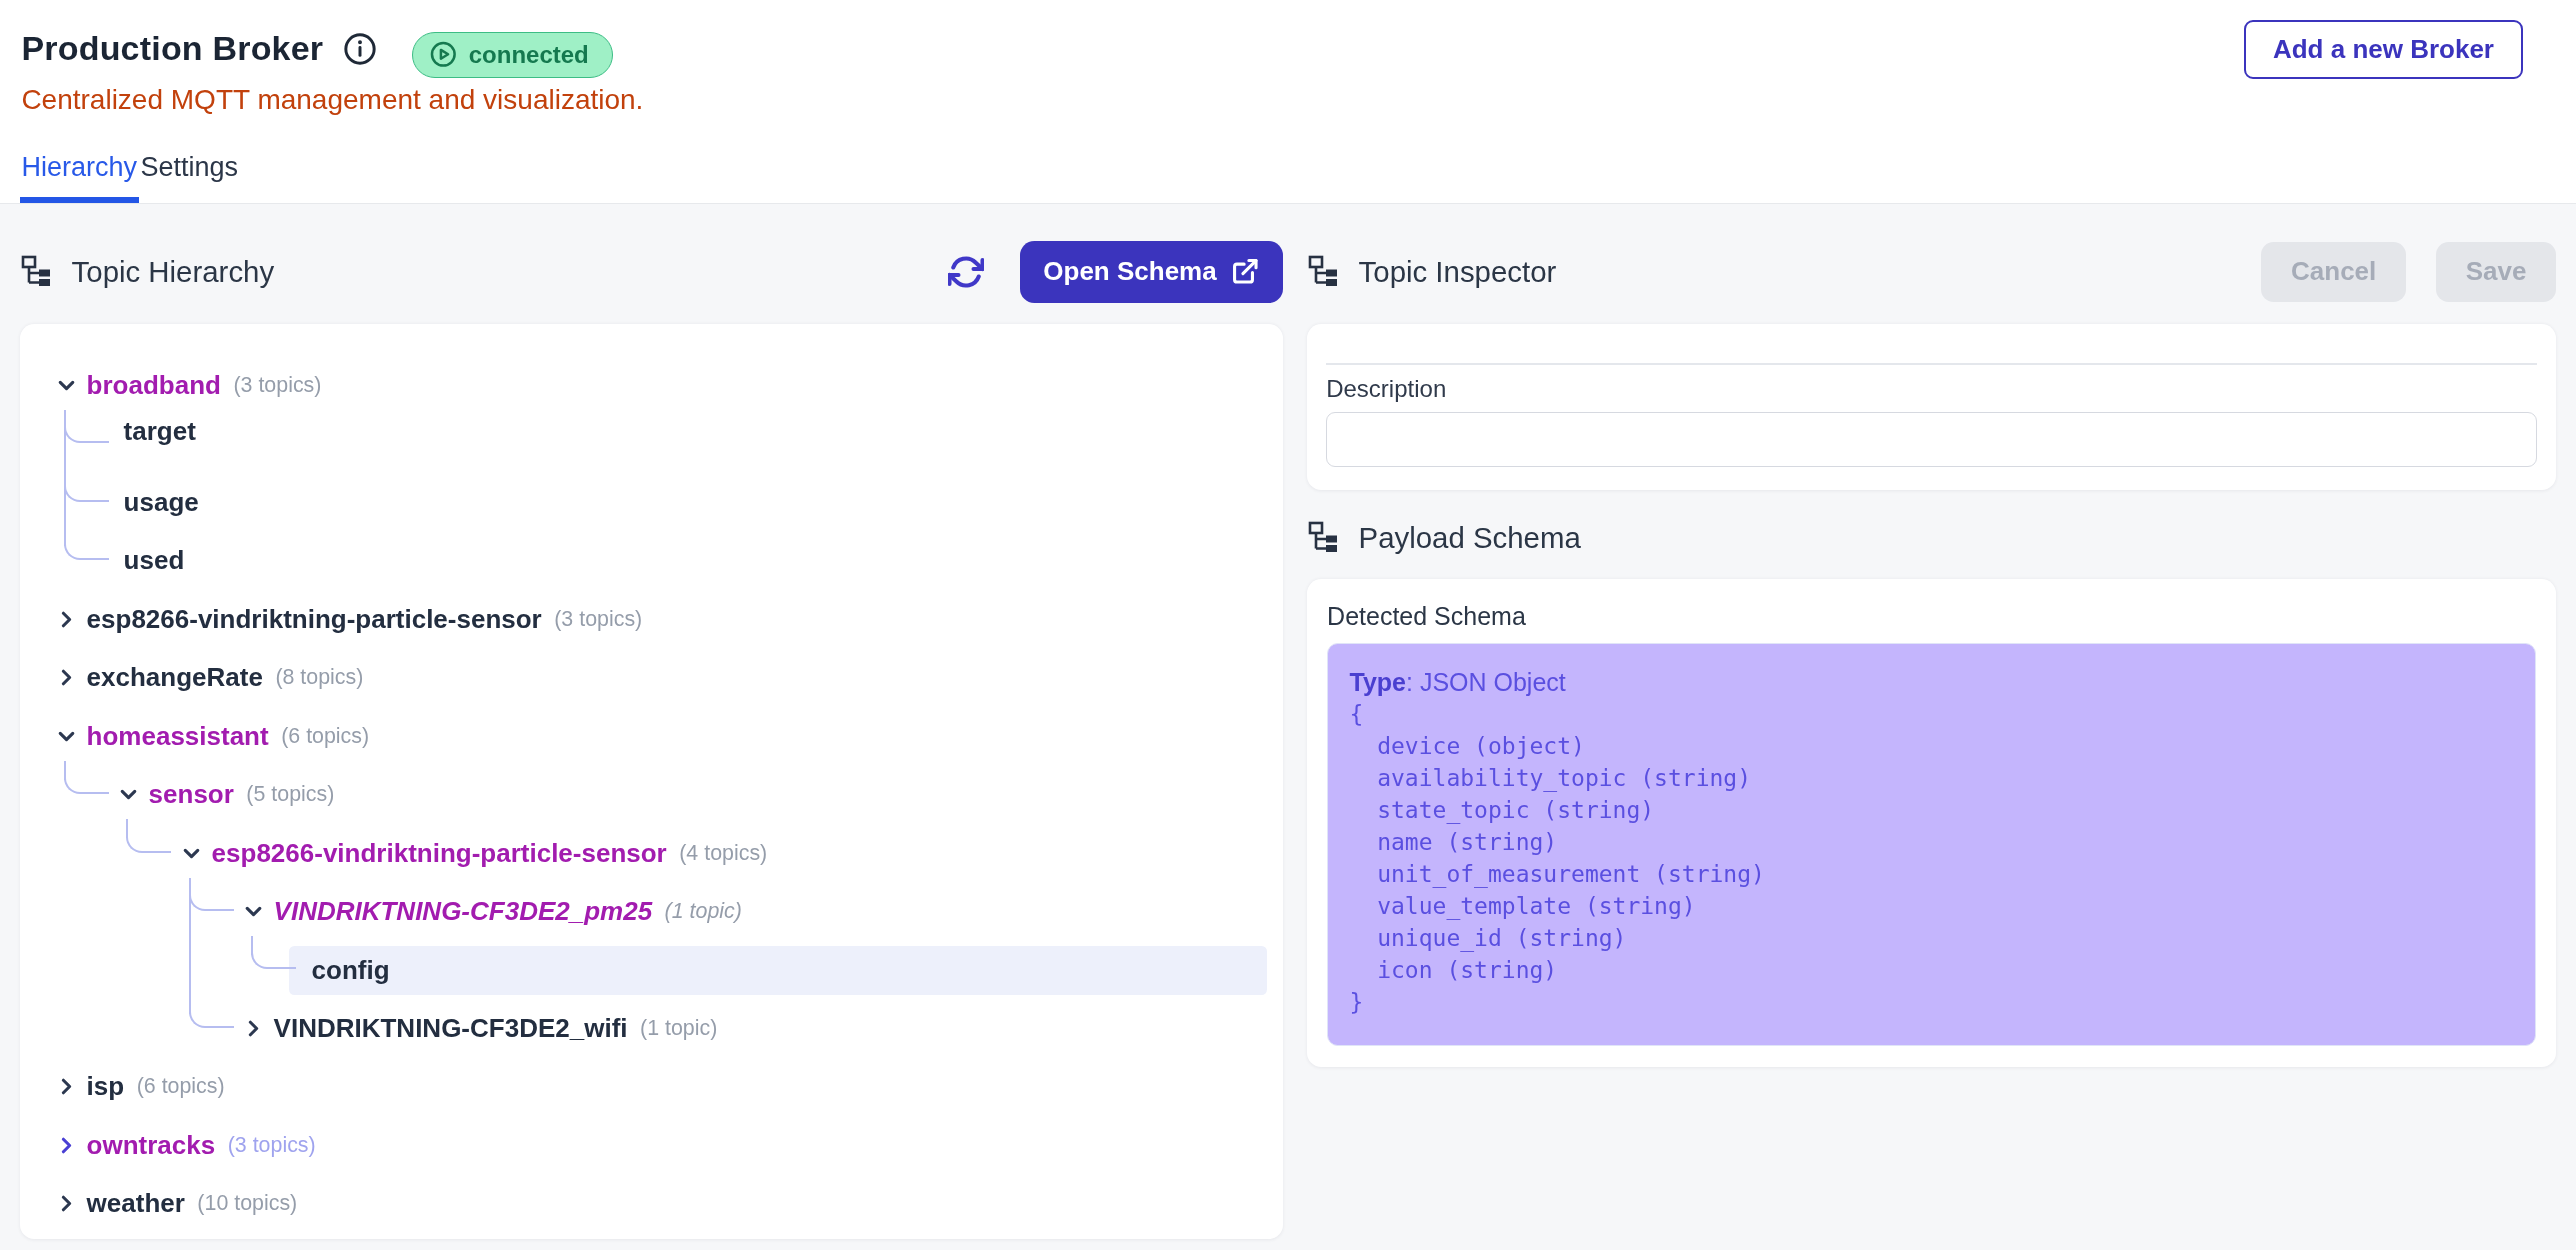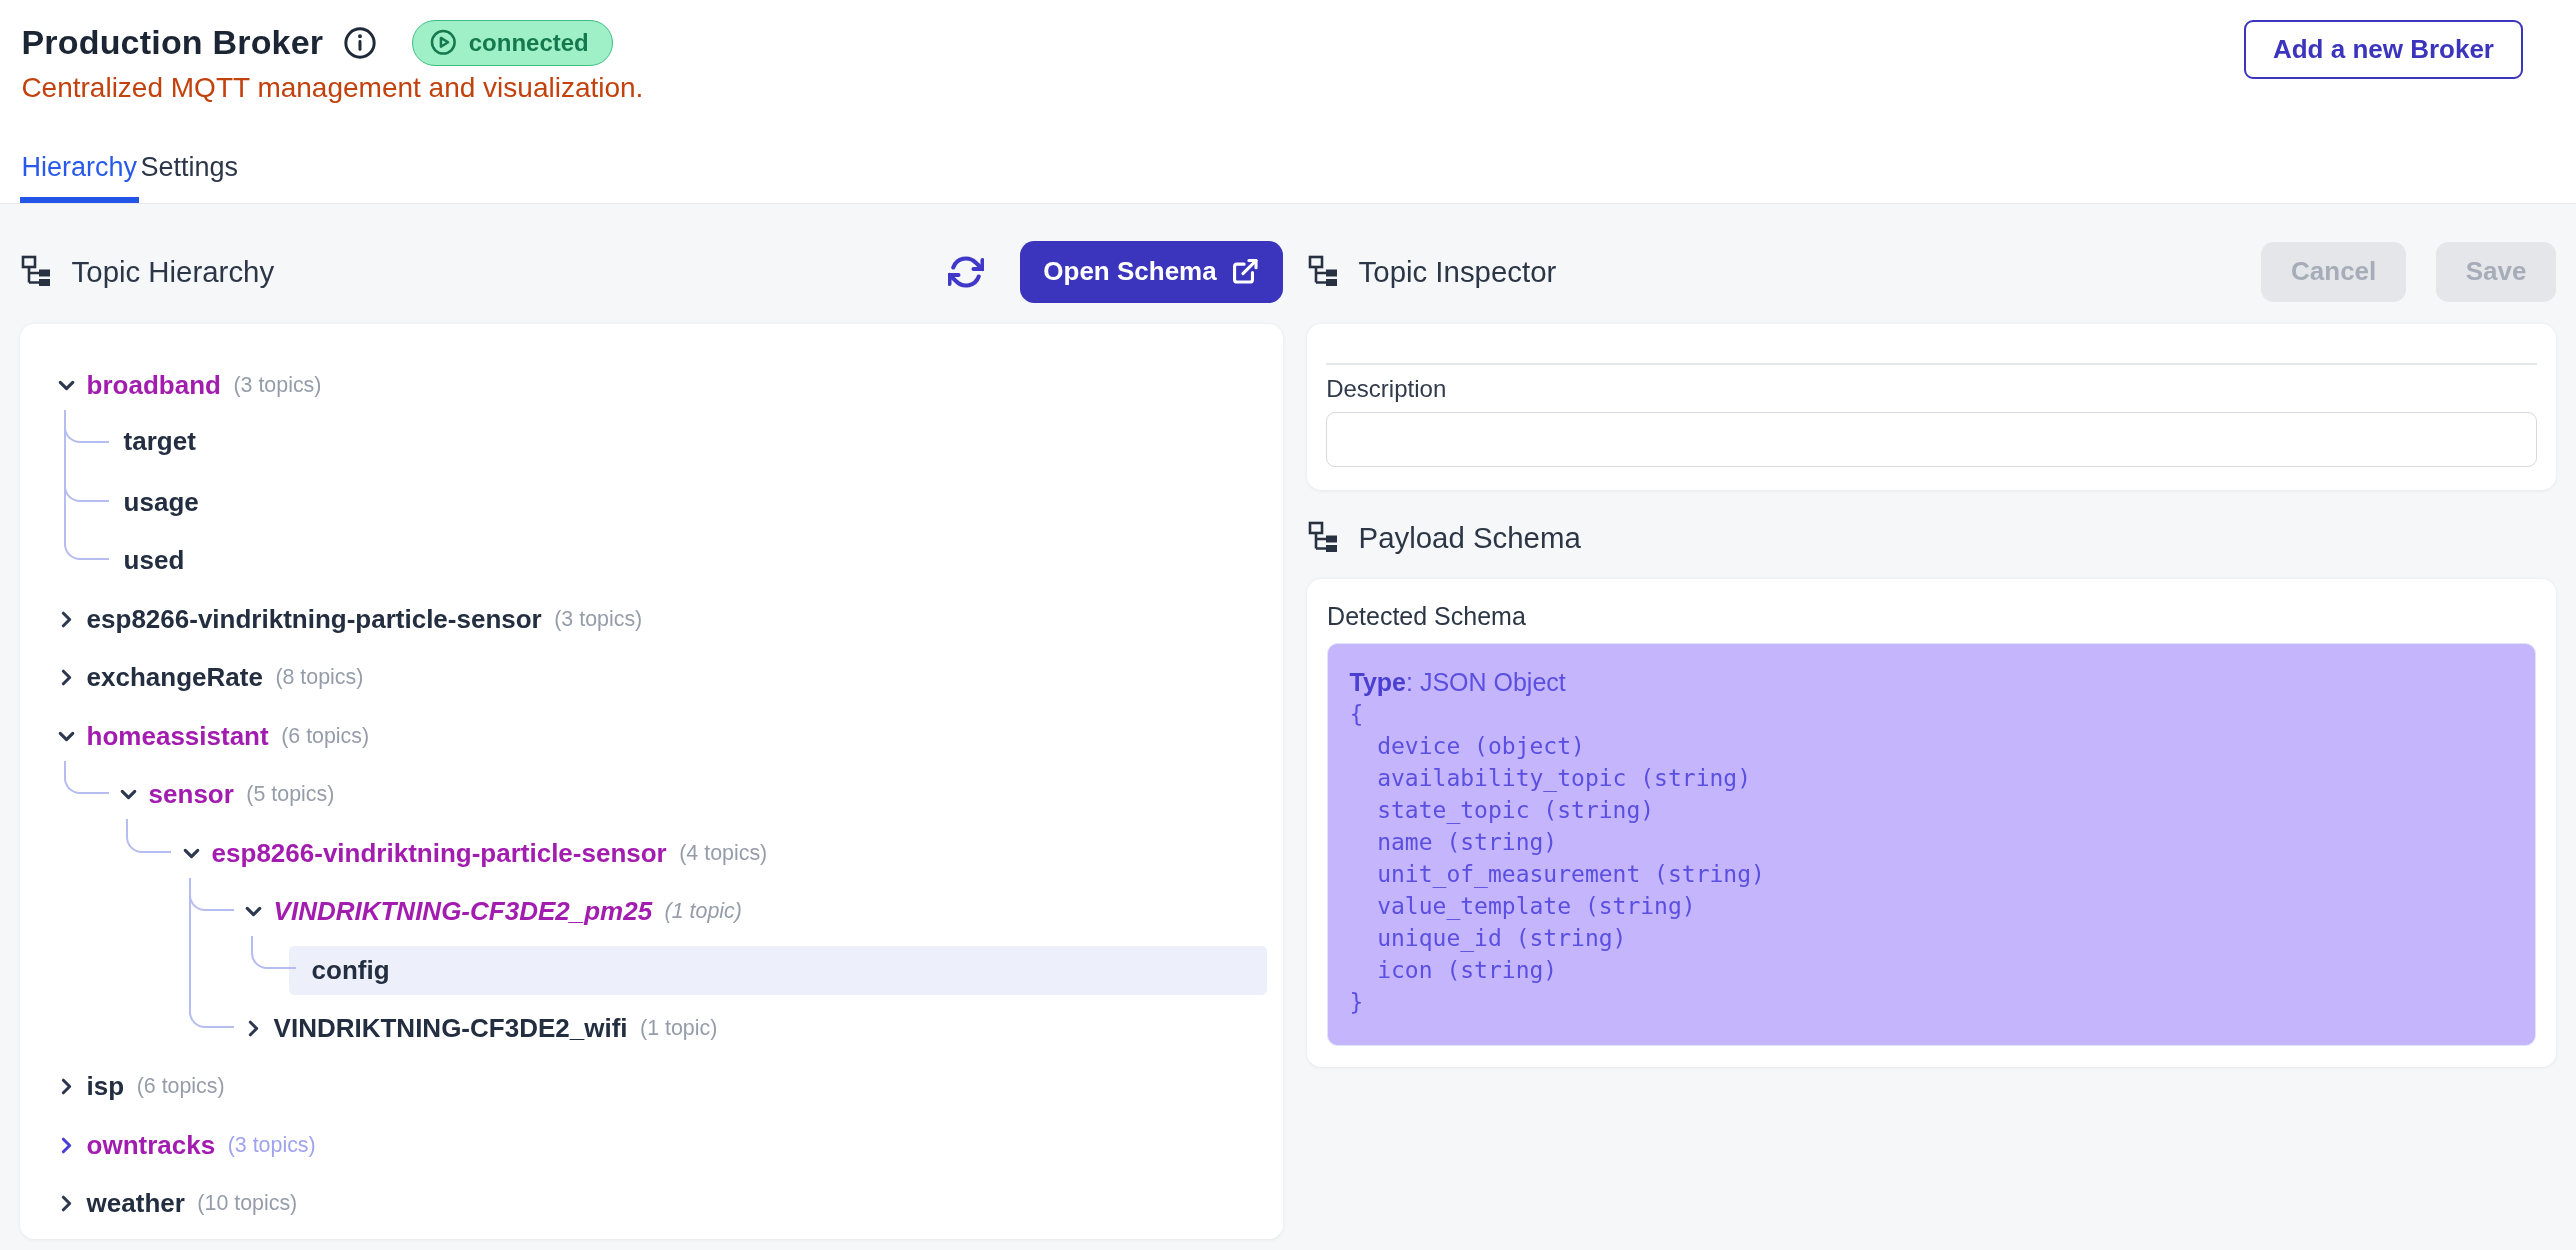--- a/index.html
+++ b/index.html
@@ -6,21 +6,21 @@
   html,body { width:2576px; height:1250px; background:#ffffff; overflow:hidden;
     font-family:"Liberation Sans","DejaVu Sans",sans-serif; color:#222d3e; }
 
   
   .header { position:relative; padding:19.6px 21.4px 0 21.4px; height:134px; }
   .title-row { display:flex; align-items:center; gap:19.6px; }
   .page-title { font-size:34px; font-weight:700; color:#1b2534; letter-spacing:0.2px; }
   .info-icon { width:34px; height:34px; color:#1f2937; cursor:pointer; }
   .status-badge { display:flex; align-items:center; gap:10.7px; height:46px; padding:0 23px 0 16px;
     background:#9ff0c6; border:1.8px solid #3dbd85; border-radius:25px;
-    color:#15794f; font-size:24px; font-weight:600; margin-left:16px; }
+    color:#15794f; font-size:24px; font-weight:600; margin-left:16px;margin-top:12px; }
   .status-badge svg { width:28.6px; height:28.6px; }
   .subtitle { margin-top:6px; font-size:28px; color:#c2410c; }
   .add-broker-btn { position:absolute; top:19.6px; right:53px; height:59px; padding:0 27px;
     background:#ffffff; border:2.7px solid #3b34bd; border-radius:9px;
     color:#3b34bd; font-size:26px; font-weight:700; display:flex; align-items:center; cursor:pointer; }
 
   
   .tabs { display:flex; padding:0 19.6px; height:69px; align-items:flex-end; }
   .tab { font-size:27px; padding:0 1.8px 19.6px 1.8px; position:relative; cursor:pointer; color:#2b3648; }
   .tab.active { color:#2859e8; }
@@ -147,21 +147,21 @@
       </div>
 
       <div class="card tree-card" id="tree-card">
           <div class="tree-row" style="top: 32px;">
             <span class="chev" style="margin-left: 34px; color: rgb(44, 56, 80);"><svg viewBox="0 0 24 24" fill="none" stroke="currentColor" stroke-width="3" stroke-linecap="round" stroke-linejoin="round" width="25" height="25">
                 <polyline points="6 9 12 15 18 9"></polyline>
               </svg></span>
             <span class="tree-label indigo" style="margin-left: 8px;">broadband</span>
             <span class="tree-count">(3 topics)</span>
           </div>
-          <div class="tree-row" style="top: 88px;">
+          <div class="tree-row" style="top: 78px;">
             <span class="tree-label dark" style="margin-left: 104px;">target</span>
           </div>
           <div class="tree-row" style="top: 149px;">
             <span class="tree-label dark" style="margin-left: 104px;">usage</span>
           </div>
           <div class="tree-row" style="top: 207px;">
             <span class="tree-label dark" style="margin-left: 104px;">used</span>
           </div>
           <div class="tree-row" style="top: 266px;">
             <span class="chev" style="margin-left: 34px; color: rgb(44, 56, 80);"><svg viewBox="0 0 24 24" fill="none" stroke="currentColor" stroke-width="3" stroke-linecap="round" stroke-linejoin="round" width="25" height="25">

